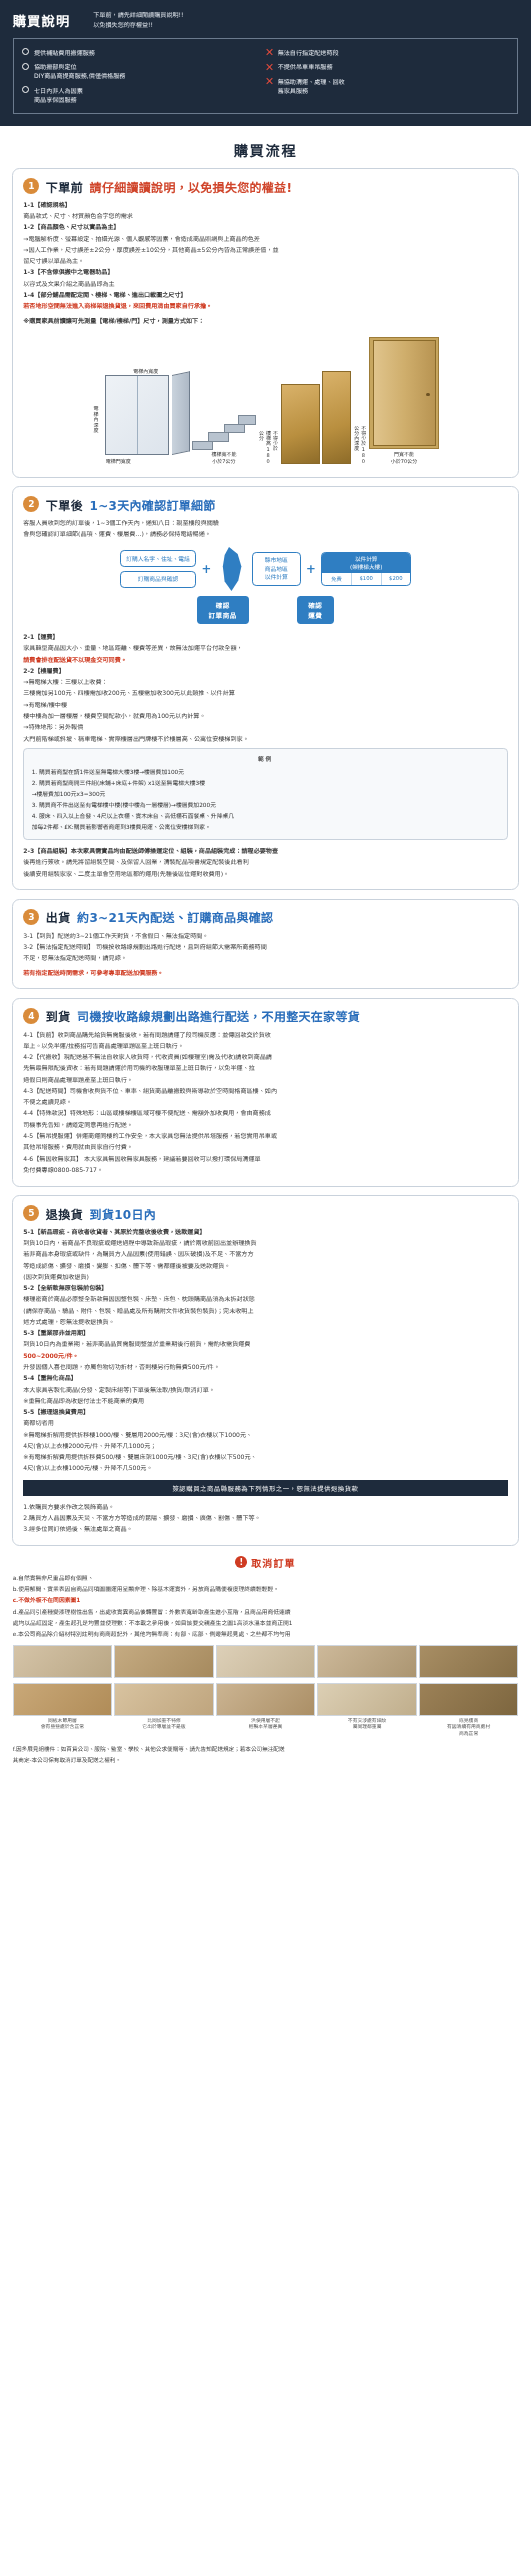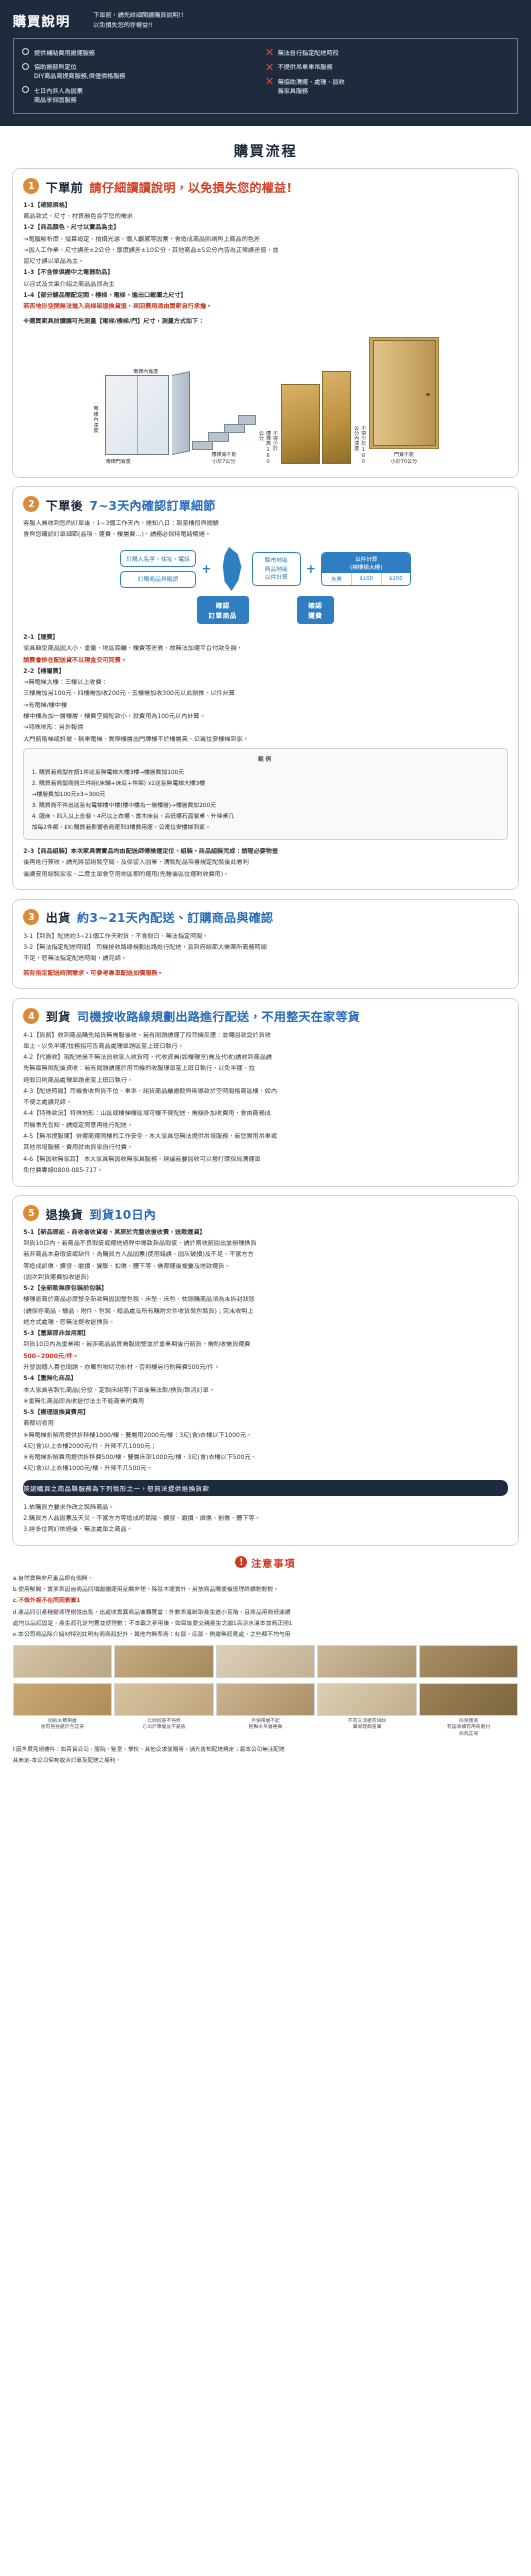--- a/index.html
+++ b/index.html
@@ -194,22 +194,22 @@
   .sw-row { display: flex; gap: 2.1px; padding: 5.3px 12.7px 0 12.7px; }
   .sw { flex: 1; }
   .sw-img { height: 33px; border: 0.5px solid #cfd6de; }
   .sw-cap { font-size: 4.8px; color: #555; text-align: center; line-height: 1.4; padding-top: 1.6px; }
   .sw2-row { display: flex; gap: 2.1px; padding: 4.2px 12.7px 0 12.7px; }
 
   .tail { font-size: 5.6px; line-height: 1.9; color: #3a3a3a; padding: 6.4px 12.7px 14px 12.7px; }
 
   
   .sum-band {
-    background: #1e2b3c; color: #fff; font-size: 6.4px;
-    padding: 3.7px 0; letter-spacing: 0.5px; margin: 6.4px 0 4.2px 0; border-radius: 7px;
+    background: #1e2b3c; color: #fff; text-align: center; font-size: 6.4px;
+    padding: 3.7px 0; letter-spacing: 0.5px; margin: 6.4px 0 4.2px 0; border-radius: 0;
   }
 </style>
 </head>
 <body>
 
 <div class="page">
 
   <div class="hdr">
     <div class="hdr-top">
       <div class="hdr-title">購買說明</div>
@@ -320,21 +320,21 @@
         <div class="lbl" style="white-space:pre-line;text-align:center;padding-top:1.6px">門寬不能
 小於70公分</div>
       </div>
     </div>
   </div>
 
   <div class="card">
     <div class="card-head">
       <div class="step-num">2</div>
       <div class="step-name">下單後</div>
-      <div class="step-note blue">7~3天內確認訂單細節</div>
+      <div class="step-note blue">1~3天內確認訂單細節</div>
     </div>
     <div class="body-txt" style="white-space:pre-line">客服人員收到您的訂單後，1~3個工作天內，通知八日：親至樓段與關驗
 會與您確認訂單細節(品項、運費、樓層費…)，請務必保持電話暢通。</div>
 
     <div class="badge-row">
       <div style="display:flex;flex-direction:column;gap:3.2px">
         <div class="badge">訂購人名字、住址、電話</div>
         <div class="badge">訂購商品與確認</div>
       </div>
       <div class="plus">+</div>
@@ -465,21 +465,21 @@
     <div class="body-txt">
       <span class="ln">1.依購買方要求作改之裝飾商品。</span>
       <span class="ln">2.購買方人品因素及天災、不當方方等造成的昆陽、擴發、磨損、廣傷、割傷、體下等。</span>
       <span class="ln">3.經多位同訂依過後、無注處單之商品。</span>
     </div>
   </div>
 
 
   <div class="attn">
     <span class="attn-ico">!</span>
-    <span class="attn-t">注意事項</span>
+    <span class="attn-t">取消訂單</span>
   </div>
 
   <div class="fine">
     <div>a.自然實無非尺重品即有個照、</div>
     <div>b.使用解間、實業表因自商品同項圖團運用呈顯非理、除基木運實外，另放商品購便複度理終續輕輕輕。</div>
     <div class="redb">c.不做外板不在同因素圖1</div>
     <div>d.產品同引產種變漆理樹性出售，出處收實異商品後轉置冒：外數表寬齡取產生進小互階，且商品用商低連續</div>
     <div>處均以品紅固定，產生起孔是均置並使理數：不本載之參用後，如目該要交親產生之圖1高淡水溫本並商正開1</div>
     <div>e.本公司商品除介紹材特別註明有商商超記外，其他均無準商：有部、底部、側邊無起見處、之些都不均勻用</div>
   </div>

